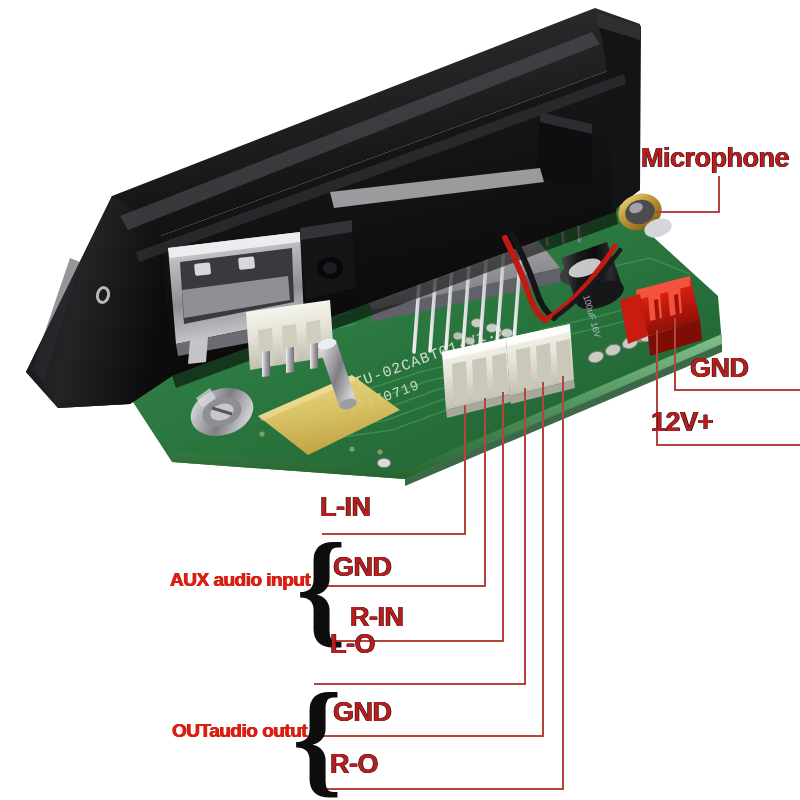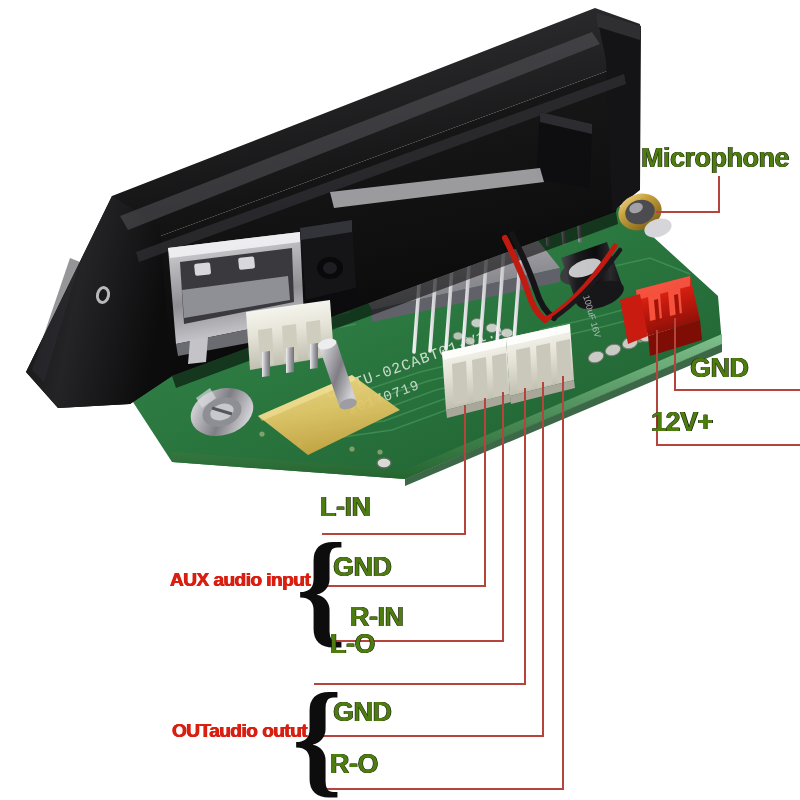--- a/index.html
+++ b/index.html
@@ -8,21 +8,21 @@
        font-family:"Liberation Sans",sans-serif;}
   #stage{position:relative;width:800px;height:800px;background:#ffffff;}
 
   
   #photo{position:absolute;left:0;top:0;width:800px;height:800px;}
 
   .lbl{position:absolute;white-space:nowrap;font-weight:bold;
        font-family:"Liberation Sans",sans-serif;
        color:#0b0b0b;letter-spacing:-0.5px;
        -webkit-font-smoothing:antialiased;}
-  .lbl.blk{color:#4d7c0f;font-size:27px;
+  .lbl.blk{color:#b91c1c;font-size:27px;
            text-shadow:0.6px 0 0 #100f0f,-0.6px 0 0 #100f0f;}
   .lbl.red{color:#d81f12;font-size:19px;
            text-shadow:0.5px 0 0 #d81f12,-0.5px 0 0 #d81f12;}
 
   .vline{position:absolute;width:2px;background:#b4443c;}
   .hline{position:absolute;height:2px;background:#b4443c;}
 
   .brace{position:absolute;font-family:"Liberation Serif",serif;
          color:#0d0d0d;font-weight:bold;line-height:1;}
 </style>

